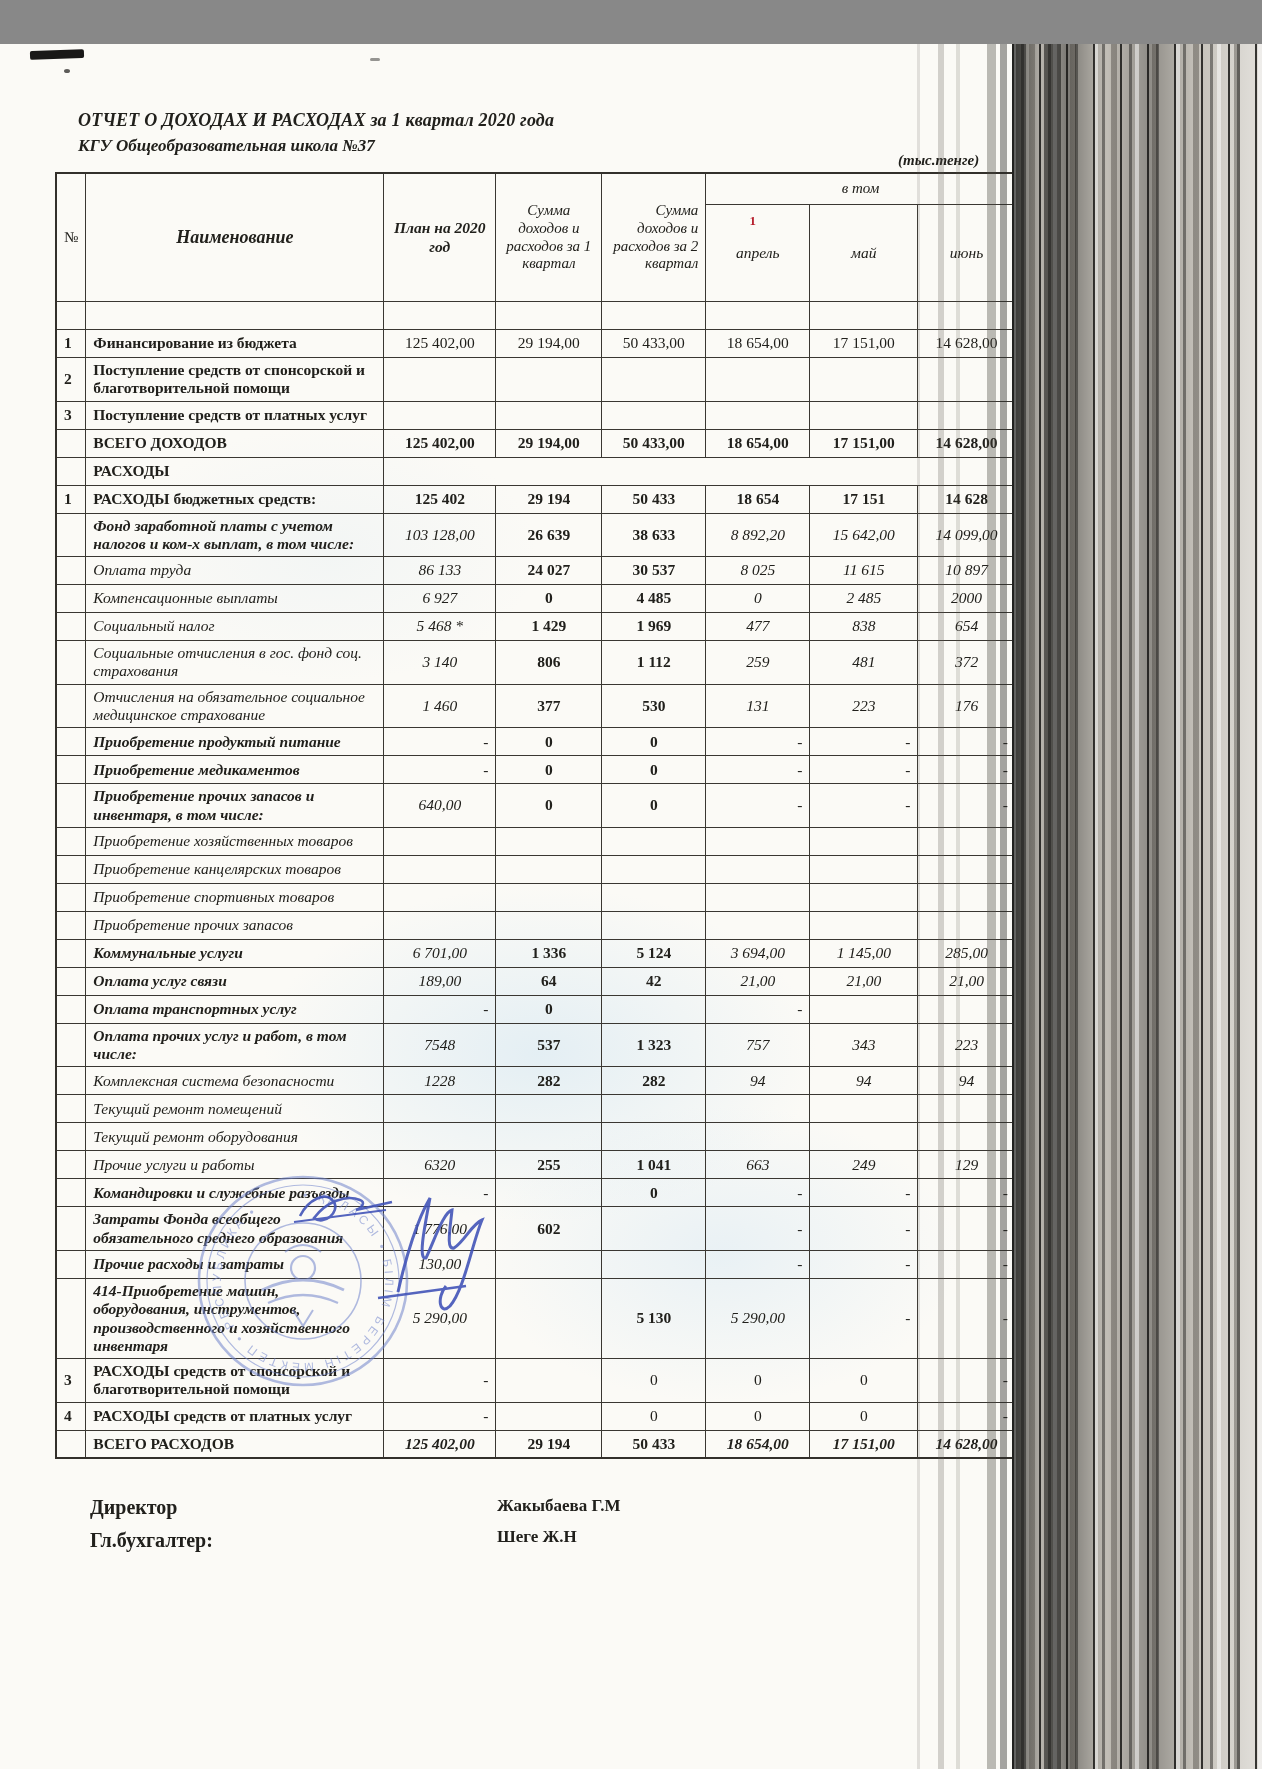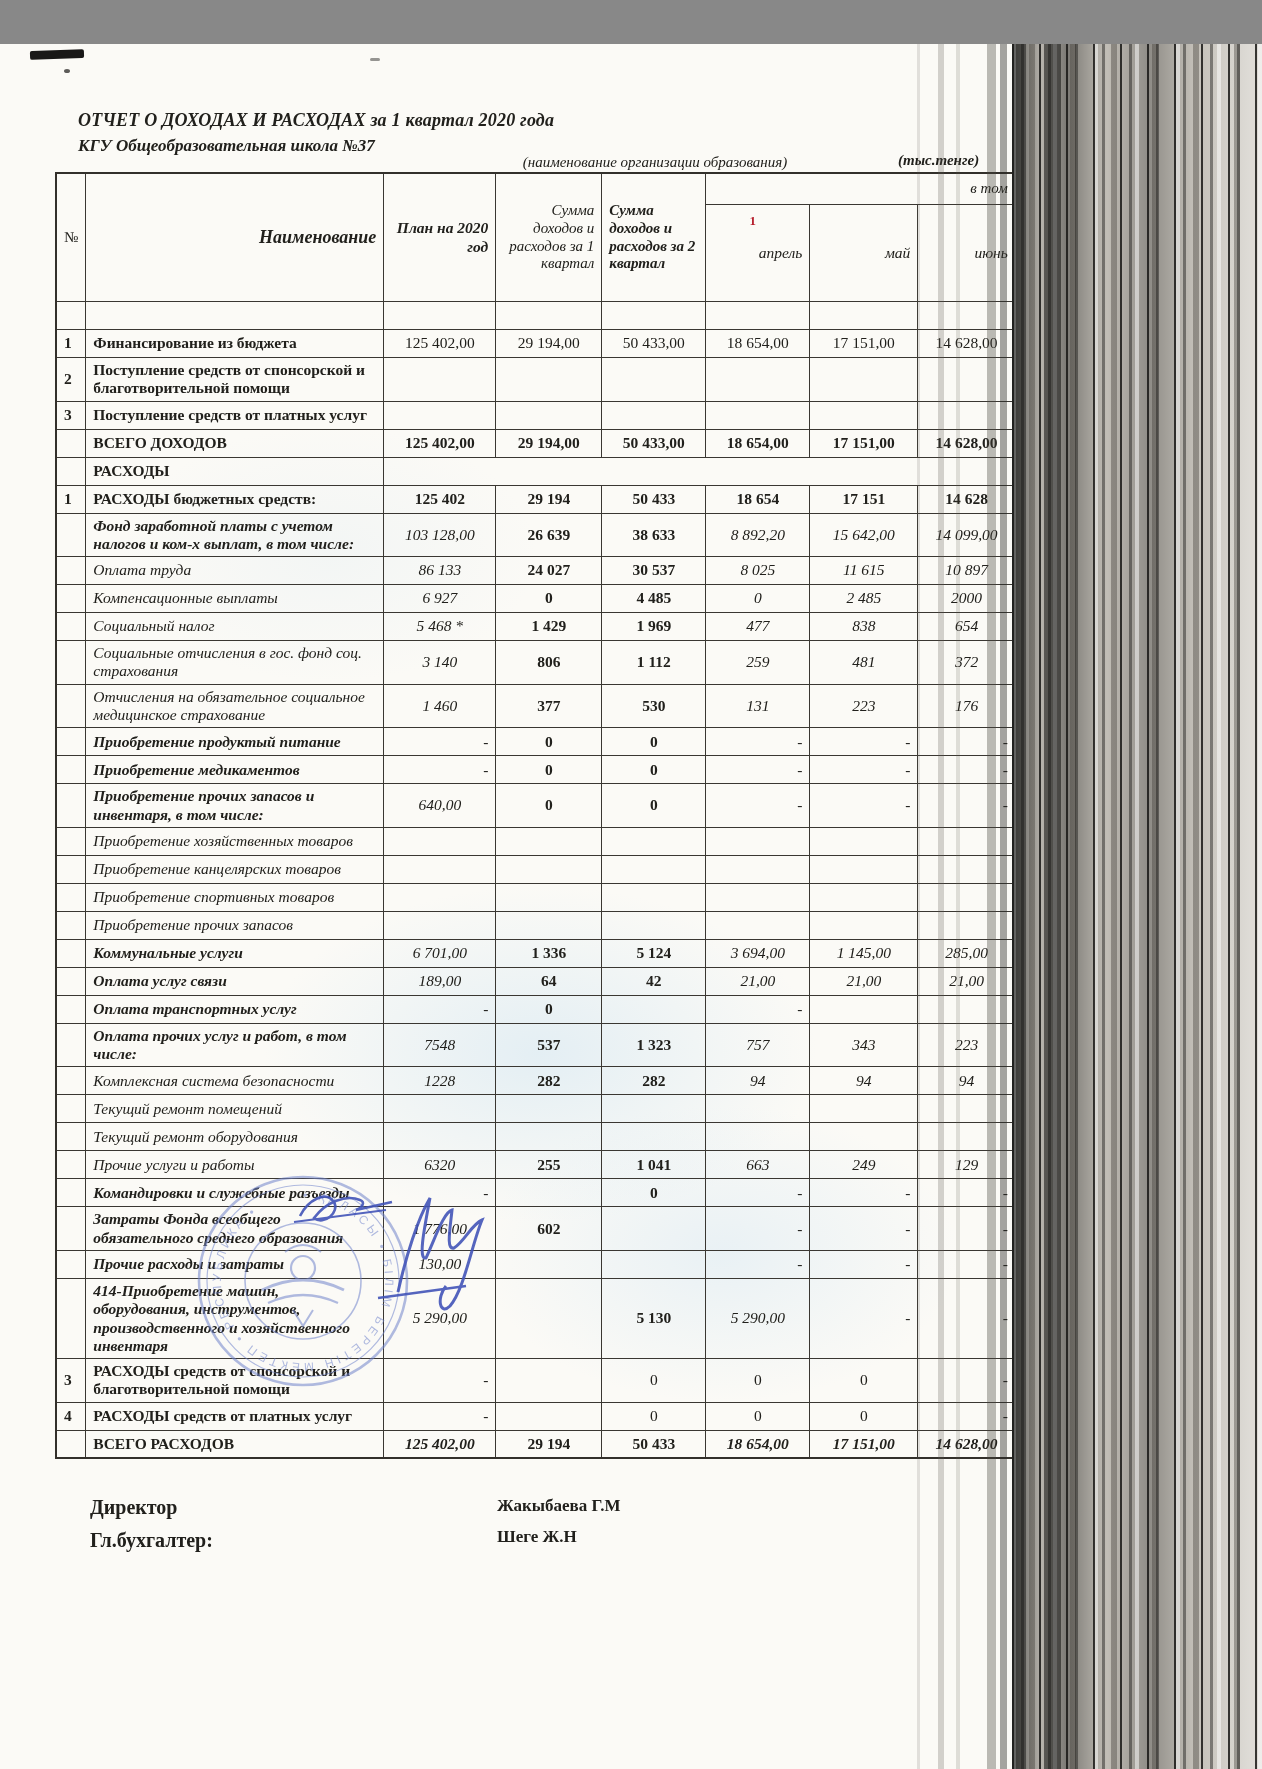--- a/index.html
+++ b/index.html
@@ -28,26 +28,26 @@
     border-collapse:collapse;table-layout:fixed;
     font-size:15.5px;line-height:1.18;
     border:2.2px solid #33302b;
   }
   table.report td,table.report th{
     border:1.4px solid #3a3732;
     padding:3px 7px;vertical-align:middle;
     overflow:hidden;
   }
   table.report tr{height:28px;}
-  thead th{font-weight:normal;text-align:right;}
+  thead th{font-weight:normal;text-align:center;}
   th.h-num{vertical-align:bottom;font-size:15px;}
   th.h-name{font-weight:bold;font-style:italic;font-size:18px;}
   th.h-plan{font-weight:bold;font-style:italic;font-size:15.5px;}
   th.h-q1,th.h-q2{font-style:italic;font-size:15px;}
-  th.h-q2{text-align:left;font-weight:bold;}
+  th.h-q2{text-align:right;}
   th.h-group{font-style:italic;height:24px;font-size:15px;}
   th.h-month{font-style:italic;font-size:15.5px;position:relative;height:90px;}
   .red-one{position:absolute;top:8px;left:42%;color:#b61f2e;font-size:13px;font-weight:bold;font-style:normal;}
 
   td.c-num{text-align:left;padding-left:5px;font-weight:bold;}
   td.c-name{text-align:left;}
   td.c-plan,td.c-q1,td.c-q2,td.c-apr,td.c-may,td.c-jun{text-align:center;}
   td.dash{text-align:right;padding-right:14px;}
 
   
@@ -100,21 +100,20 @@
 <body>
 
 <div class="page">
 
   <div class="tint t1"></div>
   <div class="tint t2"></div>
   <div class="tint t3"></div>
 
   <div class="doc-title">ОТЧЕТ О ДОХОДАХ И РАСХОДАХ за  1 квартал 2020 года</div>
   <div class="doc-org">КГУ Общеобразовательная школа №37</div>
-  <div class="org-caption">(наименование организации образования)</div>
   <div class="unit-caption">(тыс.тенге)</div>
 
   <table class="report">
     <colgroup>
       <col style="width:24px">
         <col style="width:298px">
         <col style="width:112px">
       <col style="width:106px">
         <col style="width:104px">
         <col style="width:104px">

